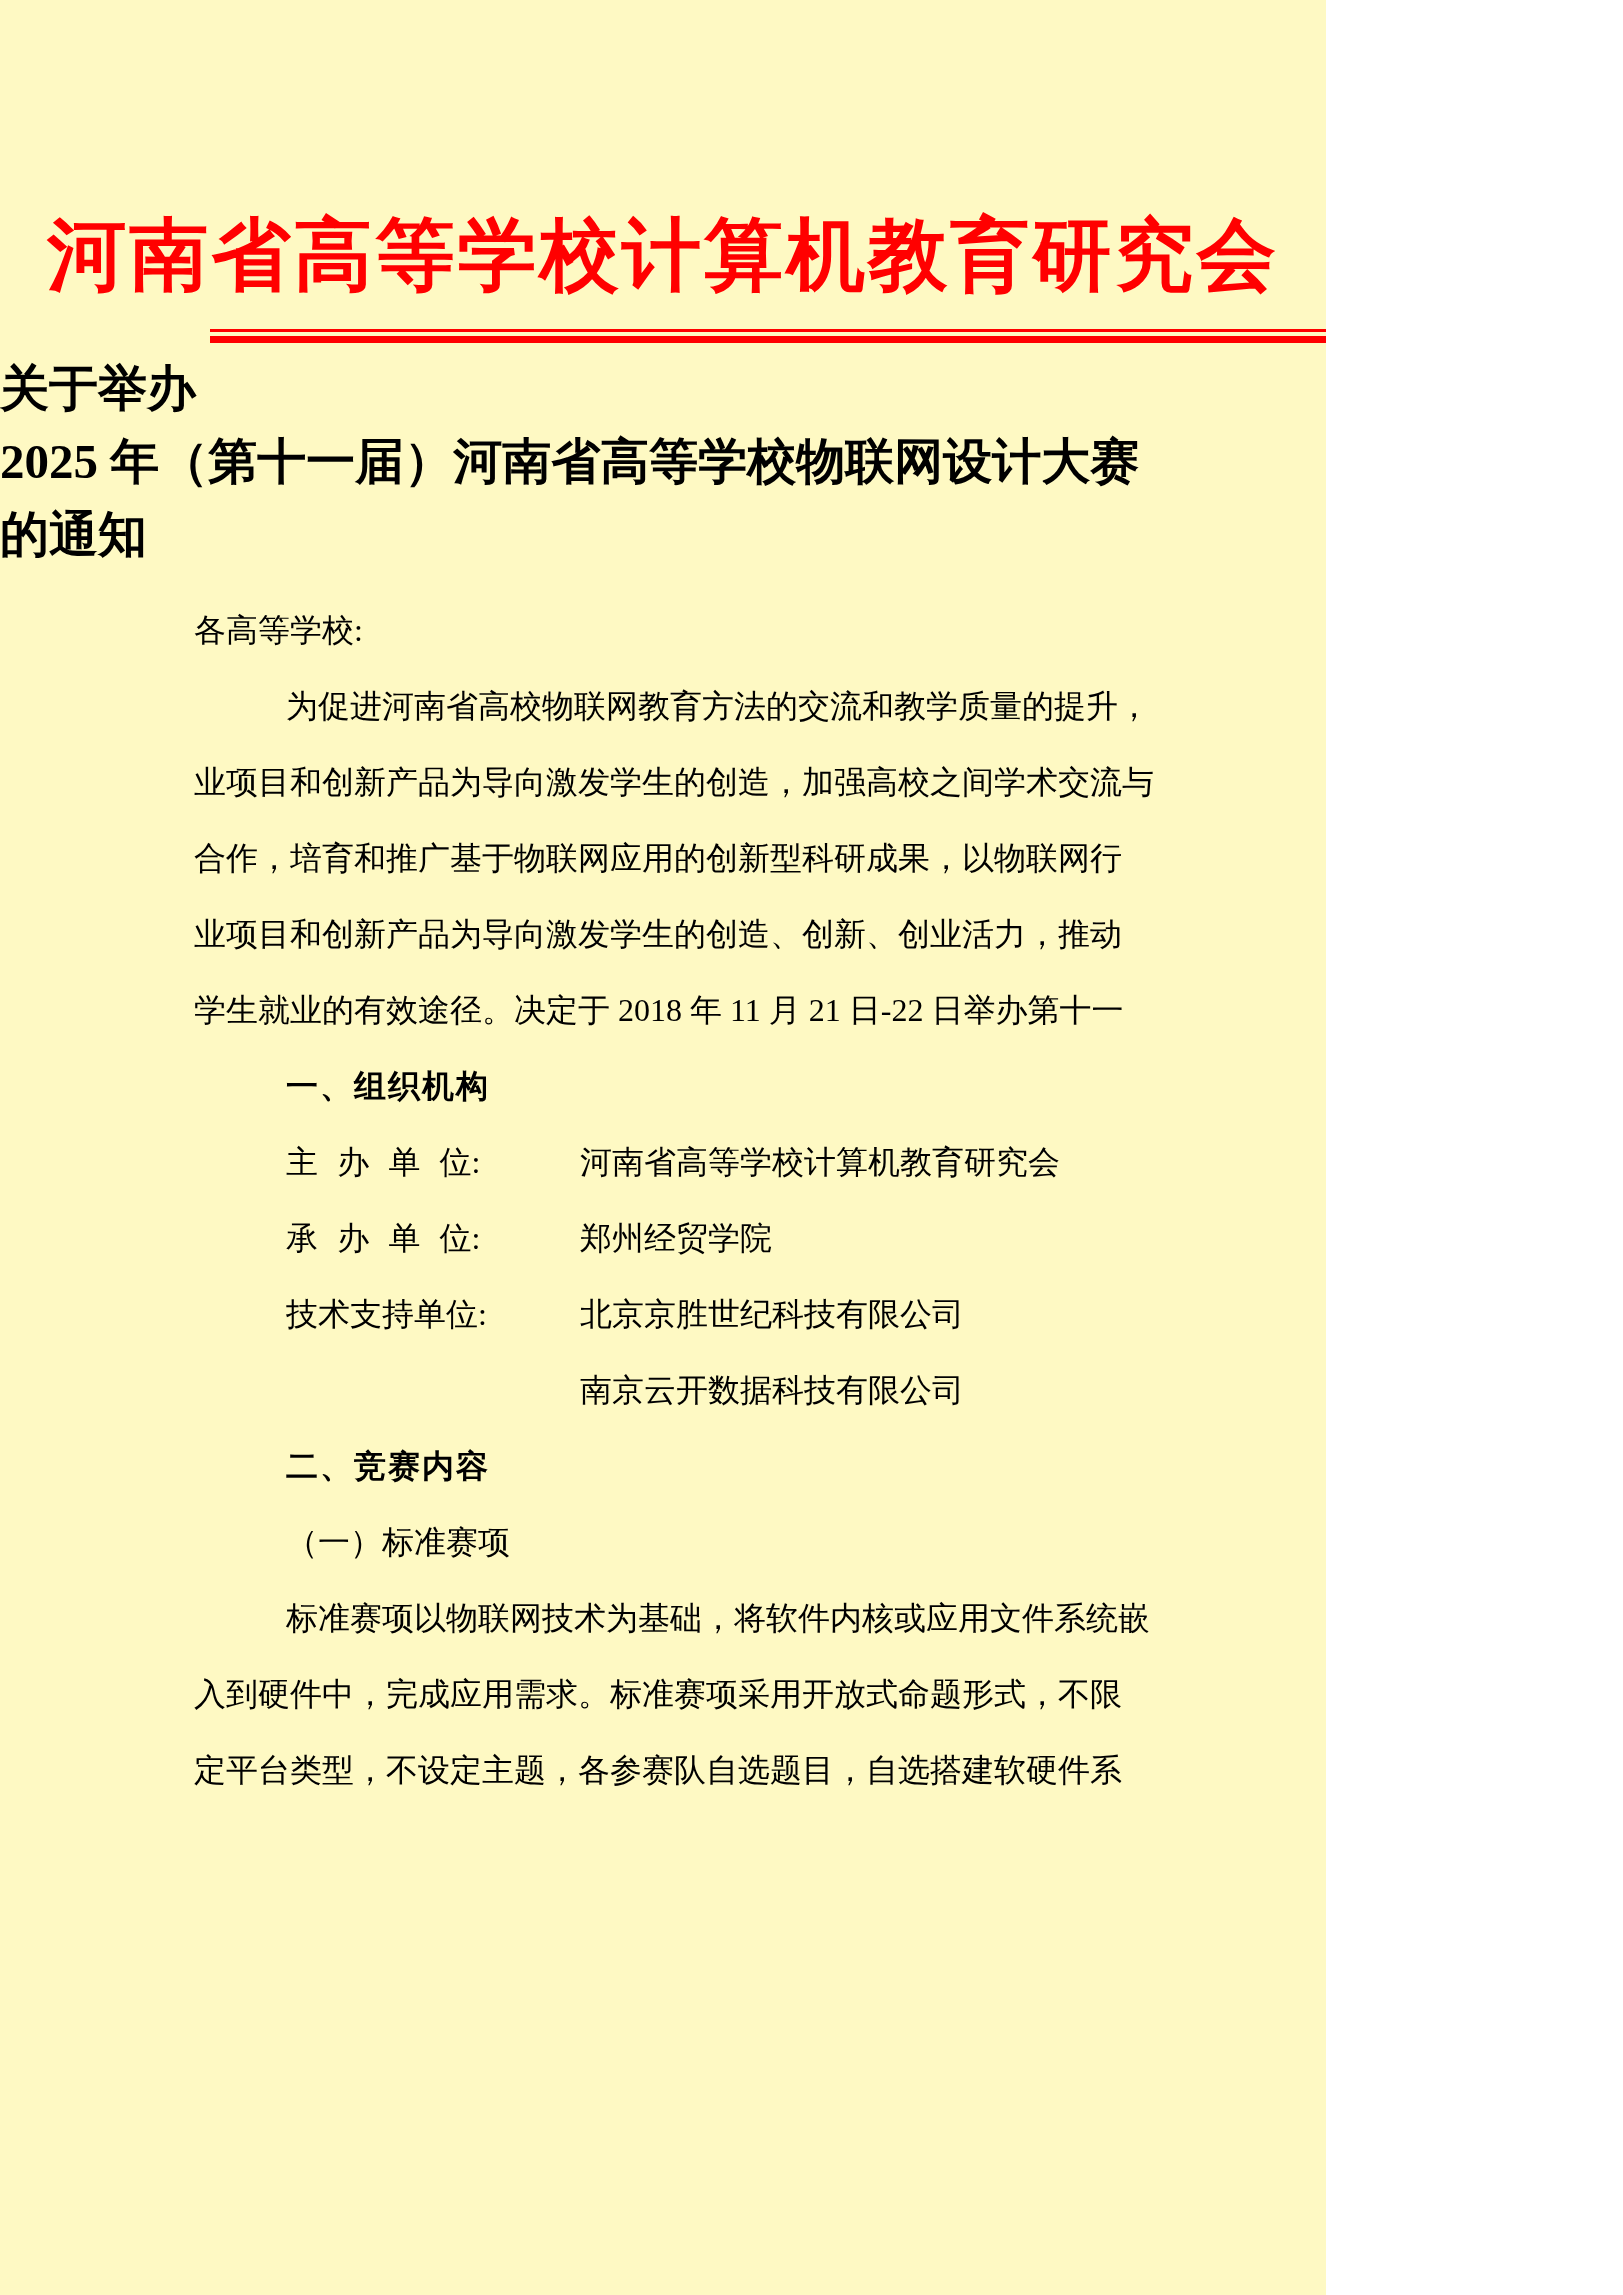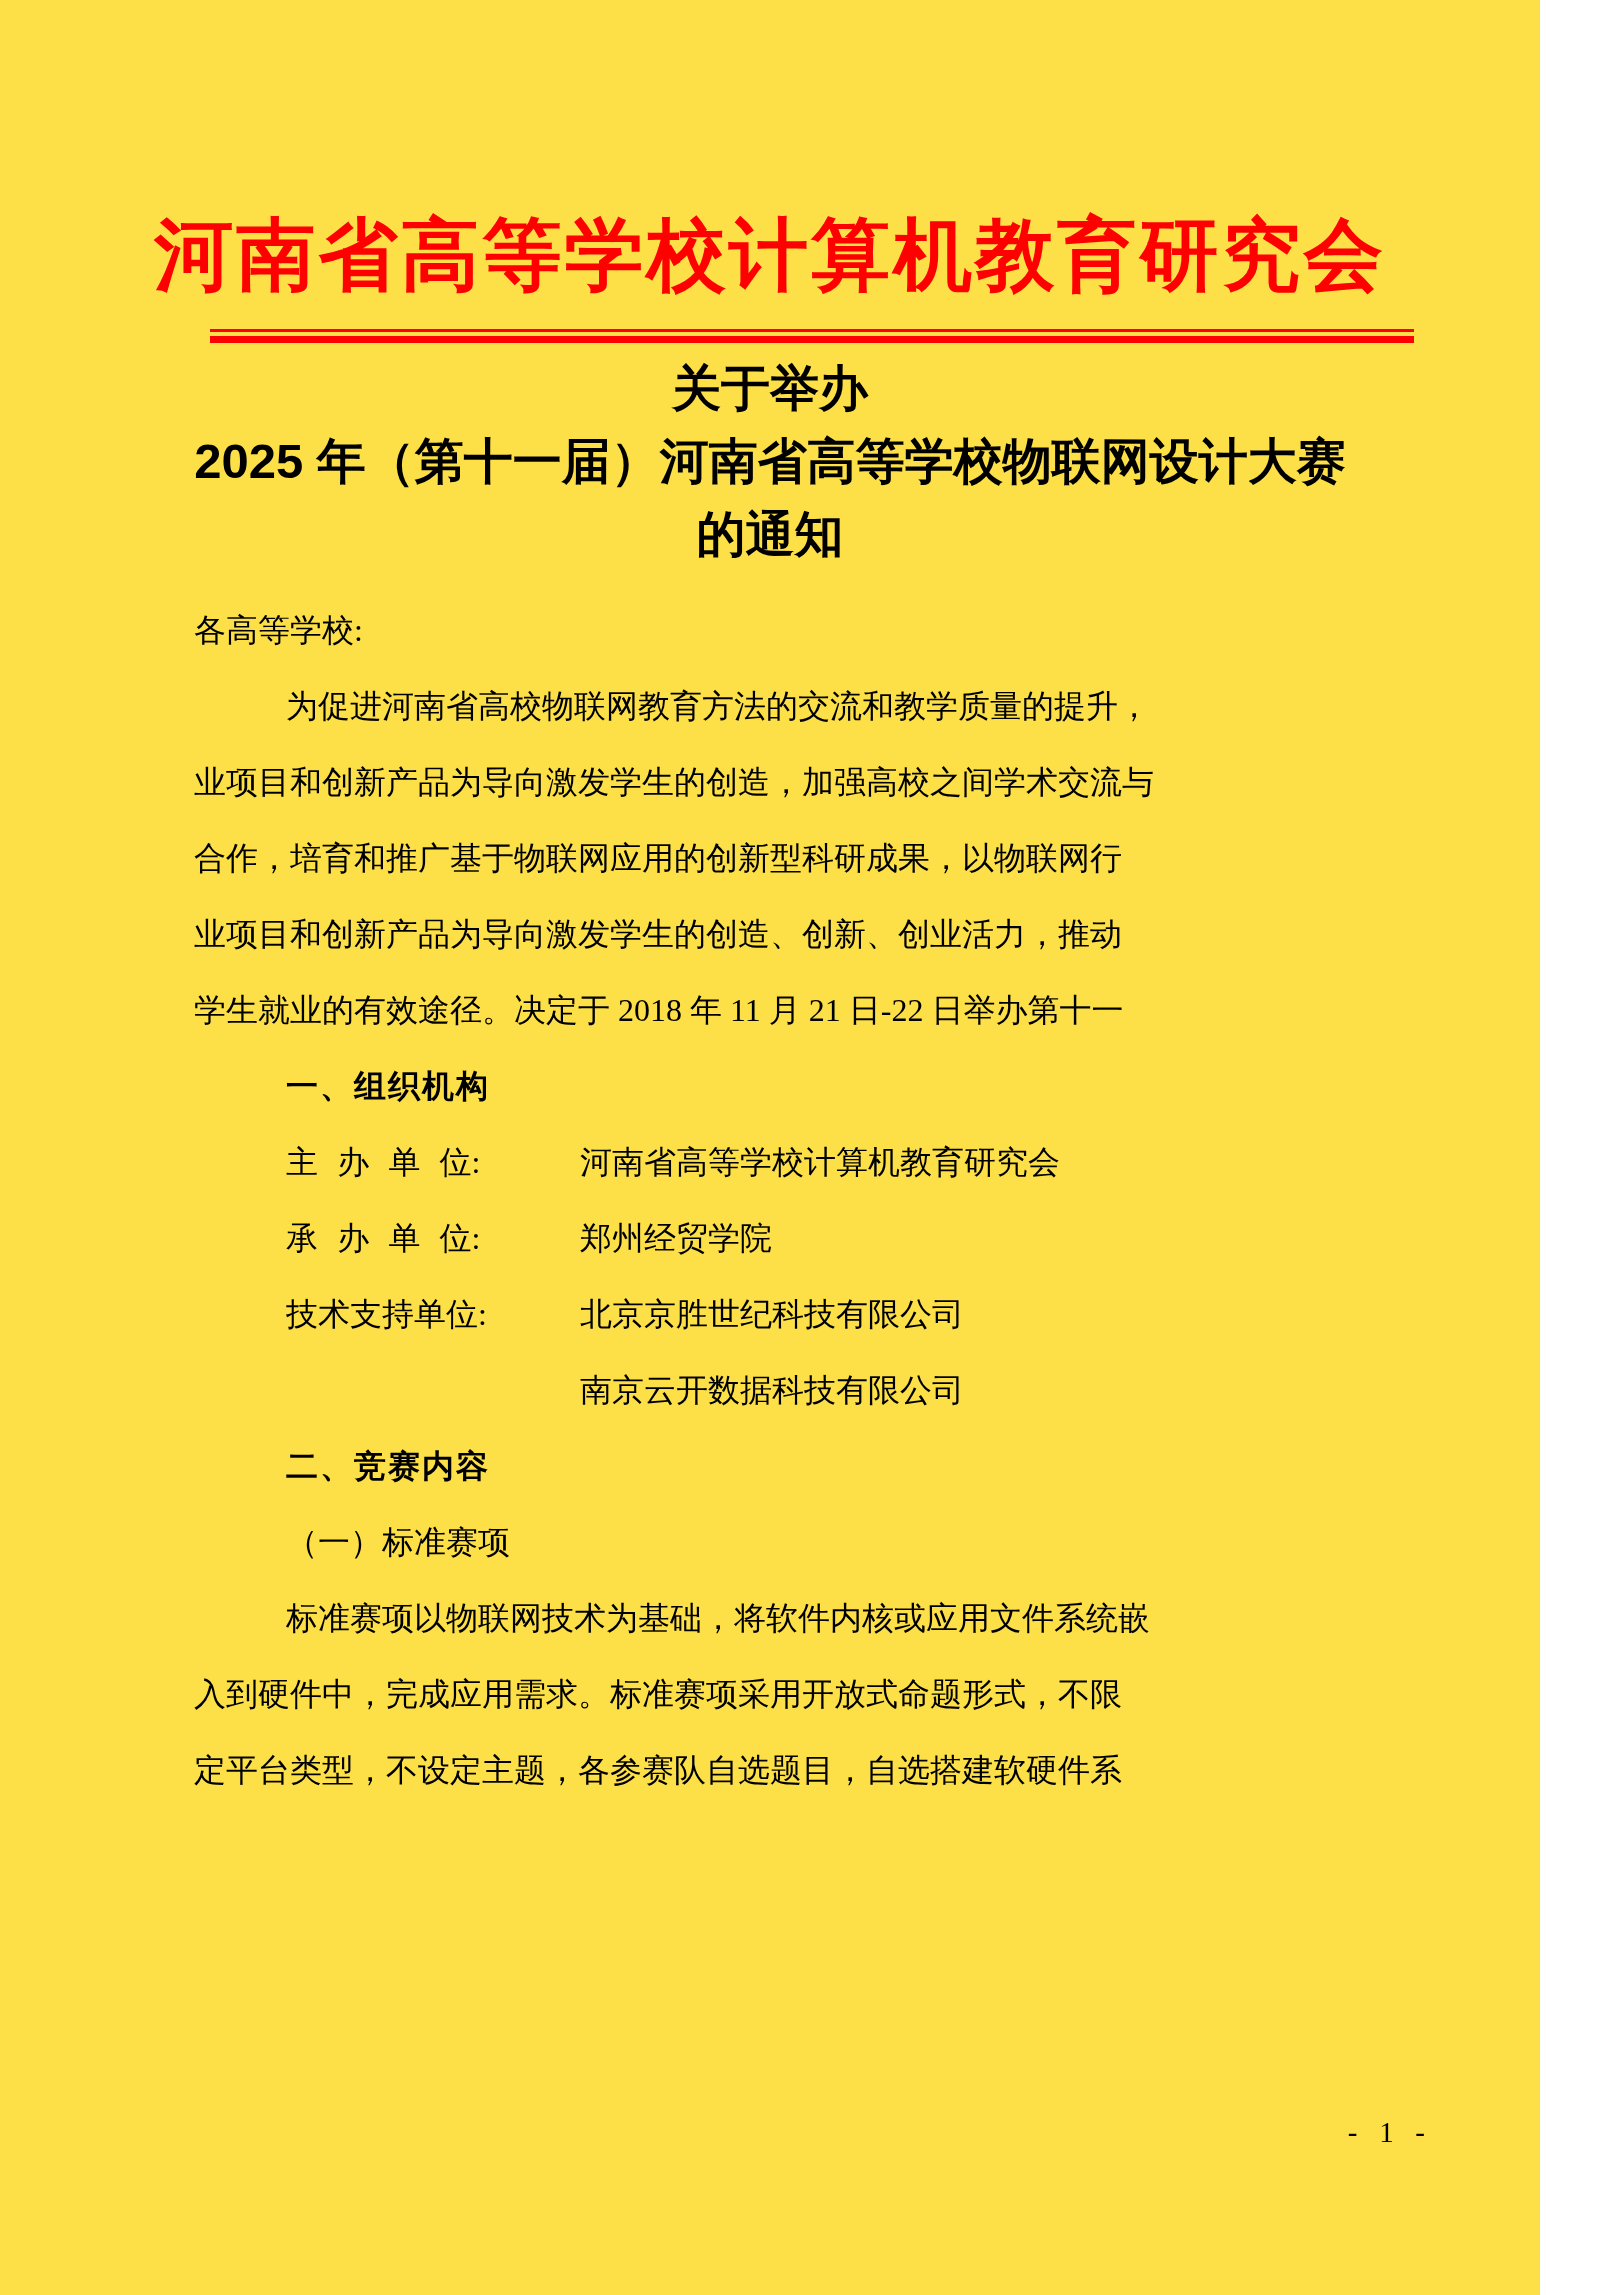--- a/index.html
+++ b/index.html
@@ -2,23 +2,23 @@
 <html style="font-size:8.2px"><head>
 <meta charset="utf-8">
 <style>
   html, body {
     margin: 0;
     padding: 0;
     background: #ffffff;
   }
   .page {
     position: relative;
-    width: 1540px;
+    width: 1326px;
     height: 2295px;
-    background: #fde047;
+    background: #fef9c3;
     overflow: hidden;
     font-family: "Liberation Serif", "DejaVu Serif", serif;
     color: #000000;
   }
 
   
   .letterhead {
     position: absolute;
     top: 202px;
     left: 0;
@@ -48,25 +48,25 @@
     height: 6.6px;
     background: #ff0000;
   }
 
   
   .notice-title {
     position: absolute;
     top: 352px;
     left: 0;
     width: 100%;
-    text-align: center;
+    text-align: left;
     font-size: 49px;
     font-weight: 700;
     line-height: 73px;
-    font-family: Liberation Sans, sans-serif;
+    font-family: Liberation Serif, serif;
     white-space: nowrap;
   }
 
   
   .body-text {
     position: absolute;
     top: 592px;
     left: 194px;
     width: 1258px;
     font-size: 32px;

